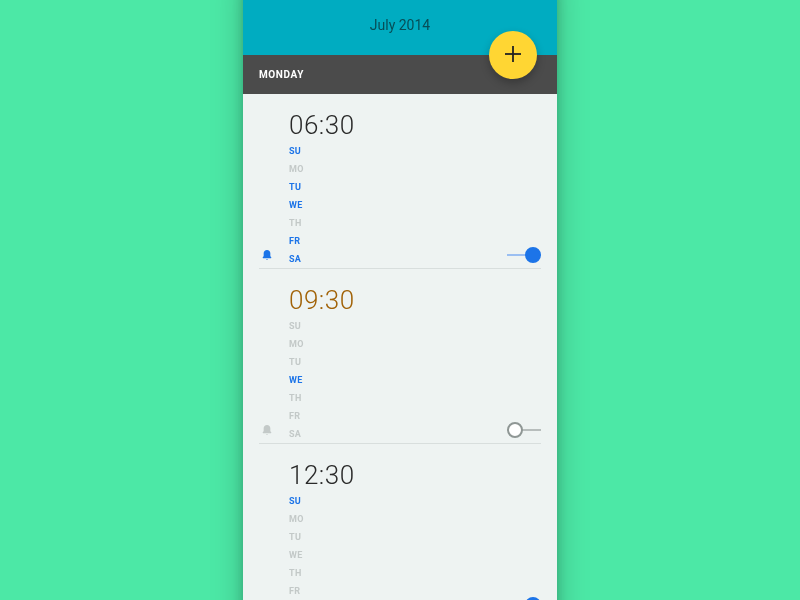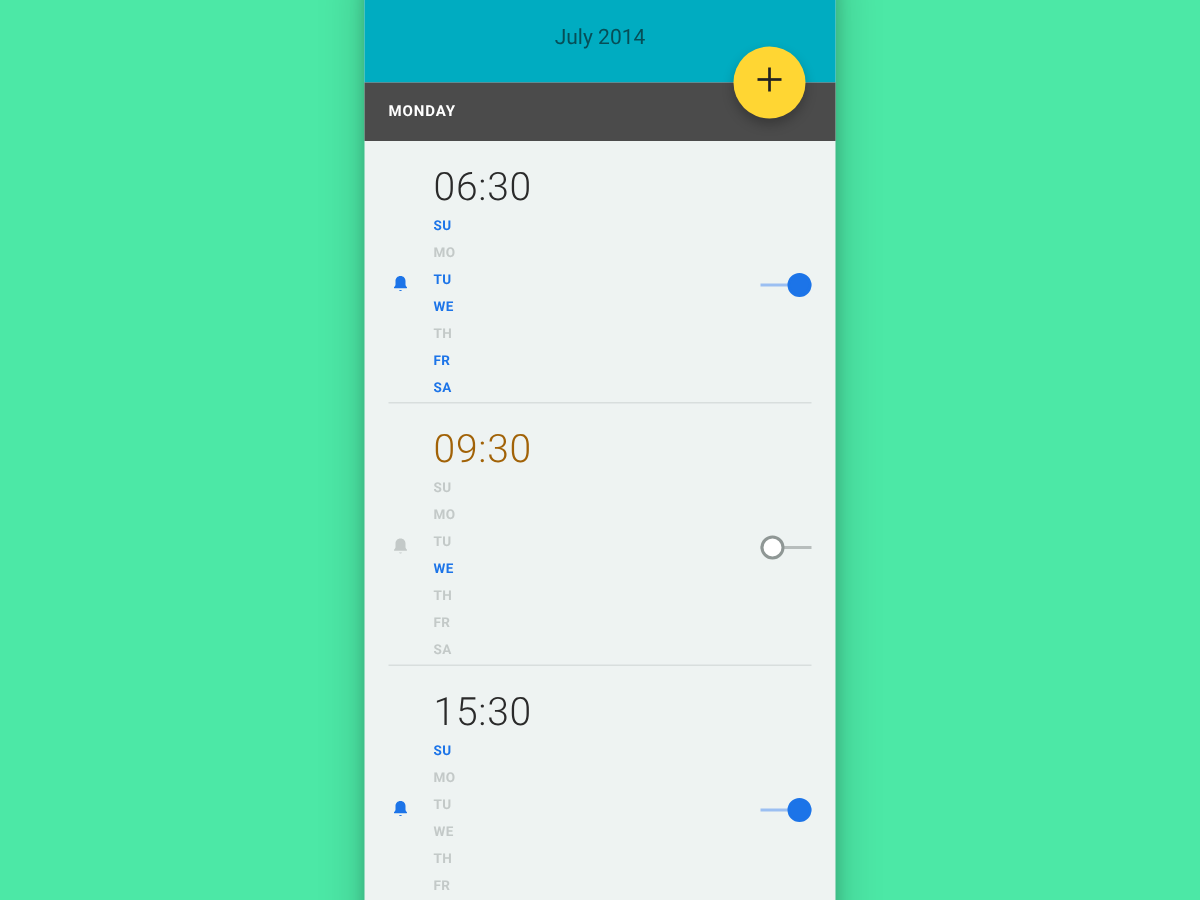--- a/index.html
+++ b/index.html
@@ -88,21 +88,21 @@
     justify-content: center;
     box-shadow: 0 4px 8px rgba(0,0,0,0.25);
     cursor: pointer;
     z-index: 5;
   }
   .fab svg { width: 18px; height: 18px; stroke:#222; stroke-width:1.8; }
   
   .list { padding: 0 16px 18px; }
   .alarm {
     display: flex;
-    align-items: center;
+    align-items: flex-end;
     padding: 16px 0 4px;
     border-bottom: 1px solid #d8dedd;
     position: relative;
   }
   .alarm:last-child { border-bottom: none; }
   .bell {
     width: 16px; height: 16px;
     margin-top: 6px;
     margin-right: 14px;
     flex-shrink: 0;
@@ -234,21 +234,21 @@
           <div class="knob"></div>
         </div>
       </div>
       <div class="alarm">
         <span class="bell">
           <svg viewBox="0 0 24 24">
             <path d="M12 3c-3 0-5 2.2-5 5v3.5c0 .8-.5 1.8-1.3 2.5-.5.4-.2 1.3.5 1.3h11.6c.7 0 1-.9.5-1.3-.8-.7-1.3-1.7-1.3-2.5V8c0-2.8-2-5-5-5z M10.5 17a1.6 1.6 0 0 0 3 0" fill="#1c74e8"></path>
           </svg>
         </span>
         <div class="alarm-body">
-          <div class="alarm-time">15:30</div>
+          <div class="alarm-time">12:30</div>
           <div class="days">
             <span class="day on">SU</span>
             <span class="day">MO</span>
             <span class="day">TU</span>
             <span class="day">WE</span>
             <span class="day">TH</span>
             <span class="day">FR</span>
             <span class="day">SA</span>
           </div>
         </div>

